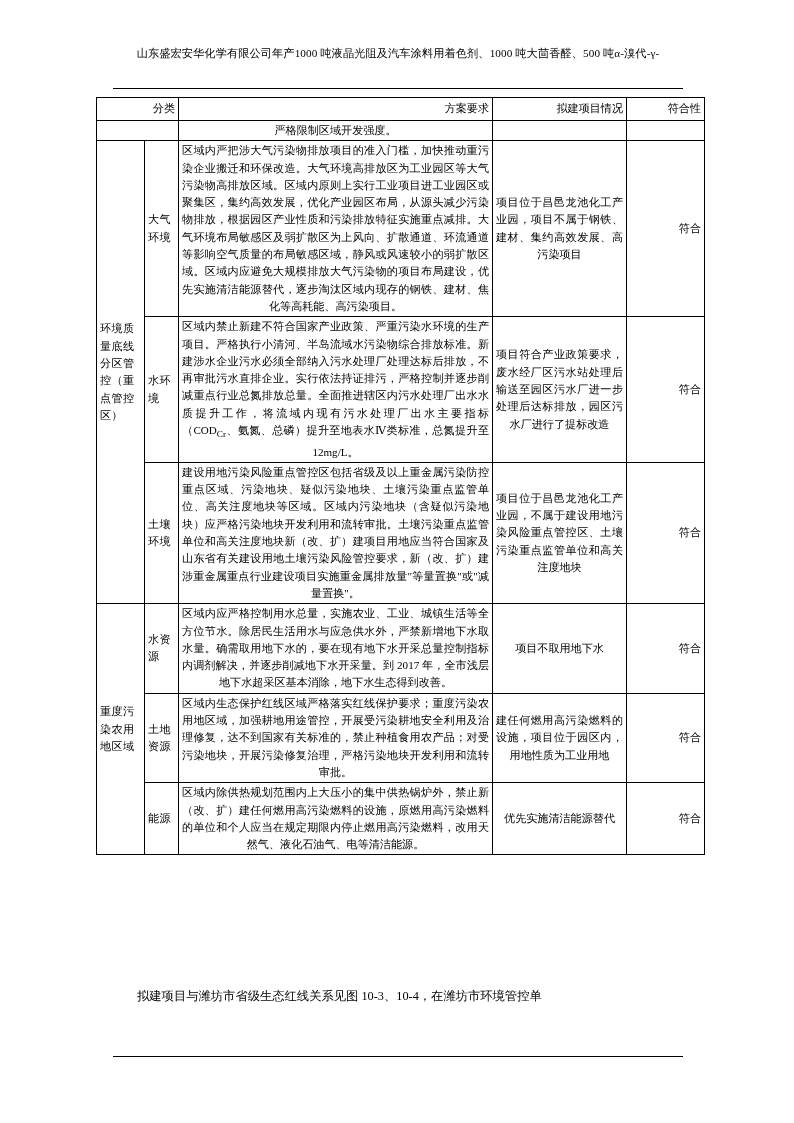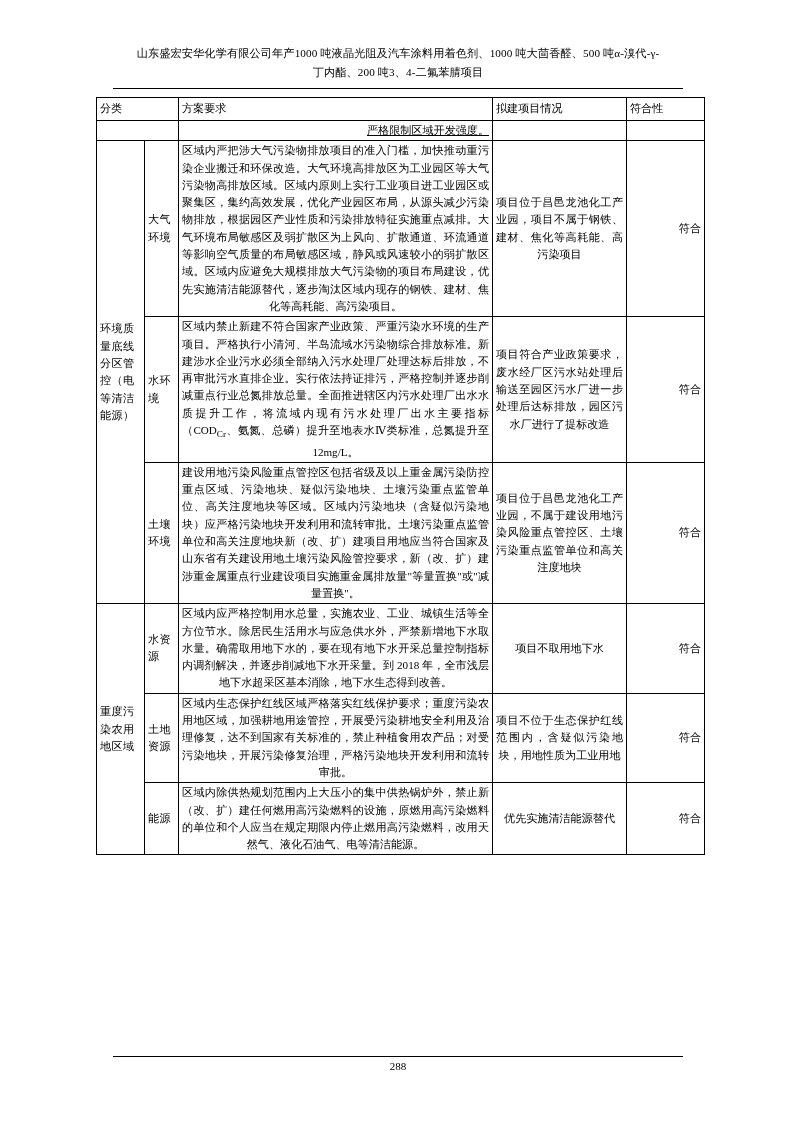--- a/index.html
+++ b/index.html
@@ -69,21 +69,21 @@
     font-weight: normal;
     font-family: "Liberation Serif", "DejaVu Serif", serif;
   }
   .col-cat   { width: 48px; }
   .col-sub   { width: 34px; }
   .col-req   { width: 314px; }
   .col-proj  { width: 134px; }
   .col-conf  { width: 78px; }
 
   th.hd {
-    text-align: left;
+    text-align: right;
     height: 20px;
     font-size: 11.3px;
   }
   td.cat, td.sub {
     letter-spacing: 0.4px;
     font-size: 11.1px;
     line-height: 15.6px;
   }
   td.cat .v, td.sub .v {
     display: block;
@@ -102,22 +102,21 @@
     text-justify: inter-ideograph;
     padding: 2px 5px 3px 5px;
     line-height: 17.4px;
     vertical-align: top;
   }
   td.conf {
     text-align: right;
     vertical-align: middle;
   }
   td.full {
-    text-align: right;
-    text-decoration: underline;
+    text-align: center;
   }
 
   
   .body-para {
     position: absolute;
     left: 113px;
     top: 985px;
     width: 570px;
     font-size: 12.3px;
     line-height: 22px;
@@ -145,21 +144,20 @@
     font-family: "Liberation Serif", "DejaVu Serif", serif;
   }
 </style>
 </head>
 <body>
 
 <div class="page">
 
   <div class="doc-header">
     <span class="hdr-line">山东盛宏安华化学有限公司年产1000 吨液晶光阻及汽车涂料用着色剂、1000 吨大茴香醛、500 吨α-溴代-γ-</span>
-    <span class="hdr-line">丁内酯、200 吨3、4-二氟苯腈项目</span>
   </div>
   <div class="header-rule"></div>
 
   <div class="table-wrap">
     <table class="ecp">
       <colgroup>
         <col class="col-cat">
           <col class="col-sub">
           <col class="col-req">
           <col class="col-proj">
@@ -177,27 +175,27 @@
 
         <tr>
           <td class="full" colspan="2"></td>
           <td class="full">严格限制区域开发强度。</td>
           <td></td>
           <td></td>
         </tr>
 
         <tr>
           <td class="cat" rowspan="3">
-            <span class="v">环境质量底线分区管控（电等清洁能源）</span>
+            <span class="v">环境质量底线分区管控（重点管控区）</span>
           </td>
           <td class="sub">
             <span class="v">大气环境</span>
           </td>
           <td class="req">区域内严把涉大气污染物排放项目的准入门槛，加快推动重污染企业搬迁和环保改造。大气环境高排放区为工业园区等大气污染物高排放区域。区域内原则上实行工业项目进工业园区或聚集区，集约高效发展，优化产业园区布局，从源头减少污染物排放，根据园区产业性质和污染排放特征实施重点减排。大气环境布局敏感区及弱扩散区为上风向、扩散通道、环流通道等影响空气质量的布局敏感区域，静风或风速较小的弱扩散区域。区域内应避免大规模排放大气污染物的项目布局建设，优先实施清洁能源替代，逐步淘汰区域内现存的钢铁、建材、焦化等高耗能、高污染项目。</td>
-          <td class="proj">项目位于昌邑龙池化工产业园，项目不属于钢铁、建材、焦化等高耗能、高污染项目</td>
+          <td class="proj">项目位于昌邑龙池化工产业园，项目不属于钢铁、建材、集约高效发展、高污染项目</td>
           <td class="conf">符合</td>
         </tr>
         <tr>
           <td class="sub">
             <span class="v">水环境</span>
           </td>
           <td class="req">区域内禁止新建不符合国家产业政策、严重污染水环境的生产项目。严格执行小清河、半岛流域水污染物综合排放标准。新建涉水企业污水必须全部纳入污水处理厂处理达标后排放，不再审批污水直排企业。实行依法持证排污，严格控制并逐步削减重点行业总氮排放总量。全面推进辖区内污水处理厂出水水质提升工作，将流域内现有污水处理厂出水主要指标（COD<sub>Cr</sub>、氨氮、总磷）提升至地表水Ⅳ类标准，总氮提升至 12mg/L。</td>
           <td class="proj">项目符合产业政策要求，废水经厂区污水站处理后输送至园区污水厂进一步处理后达标排放，园区污水厂进行了提标改造</td>
           <td class="conf">符合</td>
         </tr>
@@ -210,42 +208,42 @@
           <td class="conf">符合</td>
         </tr>
 
         <tr>
           <td class="cat" rowspan="3">
             <span class="v">重度污染农用地区域</span>
           </td>
           <td class="sub">
             <span class="v">水资源</span>
           </td>
-          <td class="req">区域内应严格控制用水总量，实施农业、工业、城镇生活等全方位节水。除居民生活用水与应急供水外，严禁新增地下水取水量。确需取用地下水的，要在现有地下水开采总量控制指标内调剂解决，并逐步削减地下水开采量。到 2018 年，全市浅层地下水超采区基本消除，地下水生态得到改善。</td>
+          <td class="req">区域内应严格控制用水总量，实施农业、工业、城镇生活等全方位节水。除居民生活用水与应急供水外，严禁新增地下水取水量。确需取用地下水的，要在现有地下水开采总量控制指标内调剂解决，并逐步削减地下水开采量。到 2017 年，全市浅层地下水超采区基本消除，地下水生态得到改善。</td>
           <td class="proj">项目不取用地下水</td>
           <td class="conf">符合</td>
         </tr>
         <tr>
           <td class="sub">
             <span class="v">土地资源</span>
           </td>
           <td class="req">区域内生态保护红线区域严格落实红线保护要求；重度污染农用地区域，加强耕地用途管控，开展受污染耕地安全利用及治理修复，达不到国家有关标准的，禁止种植食用农产品；对受污染地块，开展污染修复治理，严格污染地块开发利用和流转审批。</td>
-          <td class="proj">项目不位于生态保护红线范围内，含疑似污染地块，用地性质为工业用地</td>
+          <td class="proj">建任何燃用高污染燃料的设施，项目位于园区内，用地性质为工业用地</td>
           <td class="conf">符合</td>
         </tr>
         <tr>
           <td class="sub">
             <span class="v">能源</span>
           </td>
           <td class="req">区域内除供热规划范围内上大压小的集中供热锅炉外，禁止新（改、扩）建任何燃用高污染燃料的设施，原燃用高污染燃料的单位和个人应当在规定期限内停止燃用高污染燃料，改用天然气、液化石油气、电等清洁能源。</td>
           <td class="proj">优先实施清洁能源替代</td>
           <td class="conf">符合</td>
         </tr>
 
       </tbody>
     </table>
   </div>
 
+  <div class="body-para">拟建项目与潍坊市省级生态红线关系见图 10-3、10-4，在潍坊市环境管控单</div>
 
   <div class="footer-rule"></div>
-  <div class="page-number">288</div>
 
 </div>
 
 </body></html>

